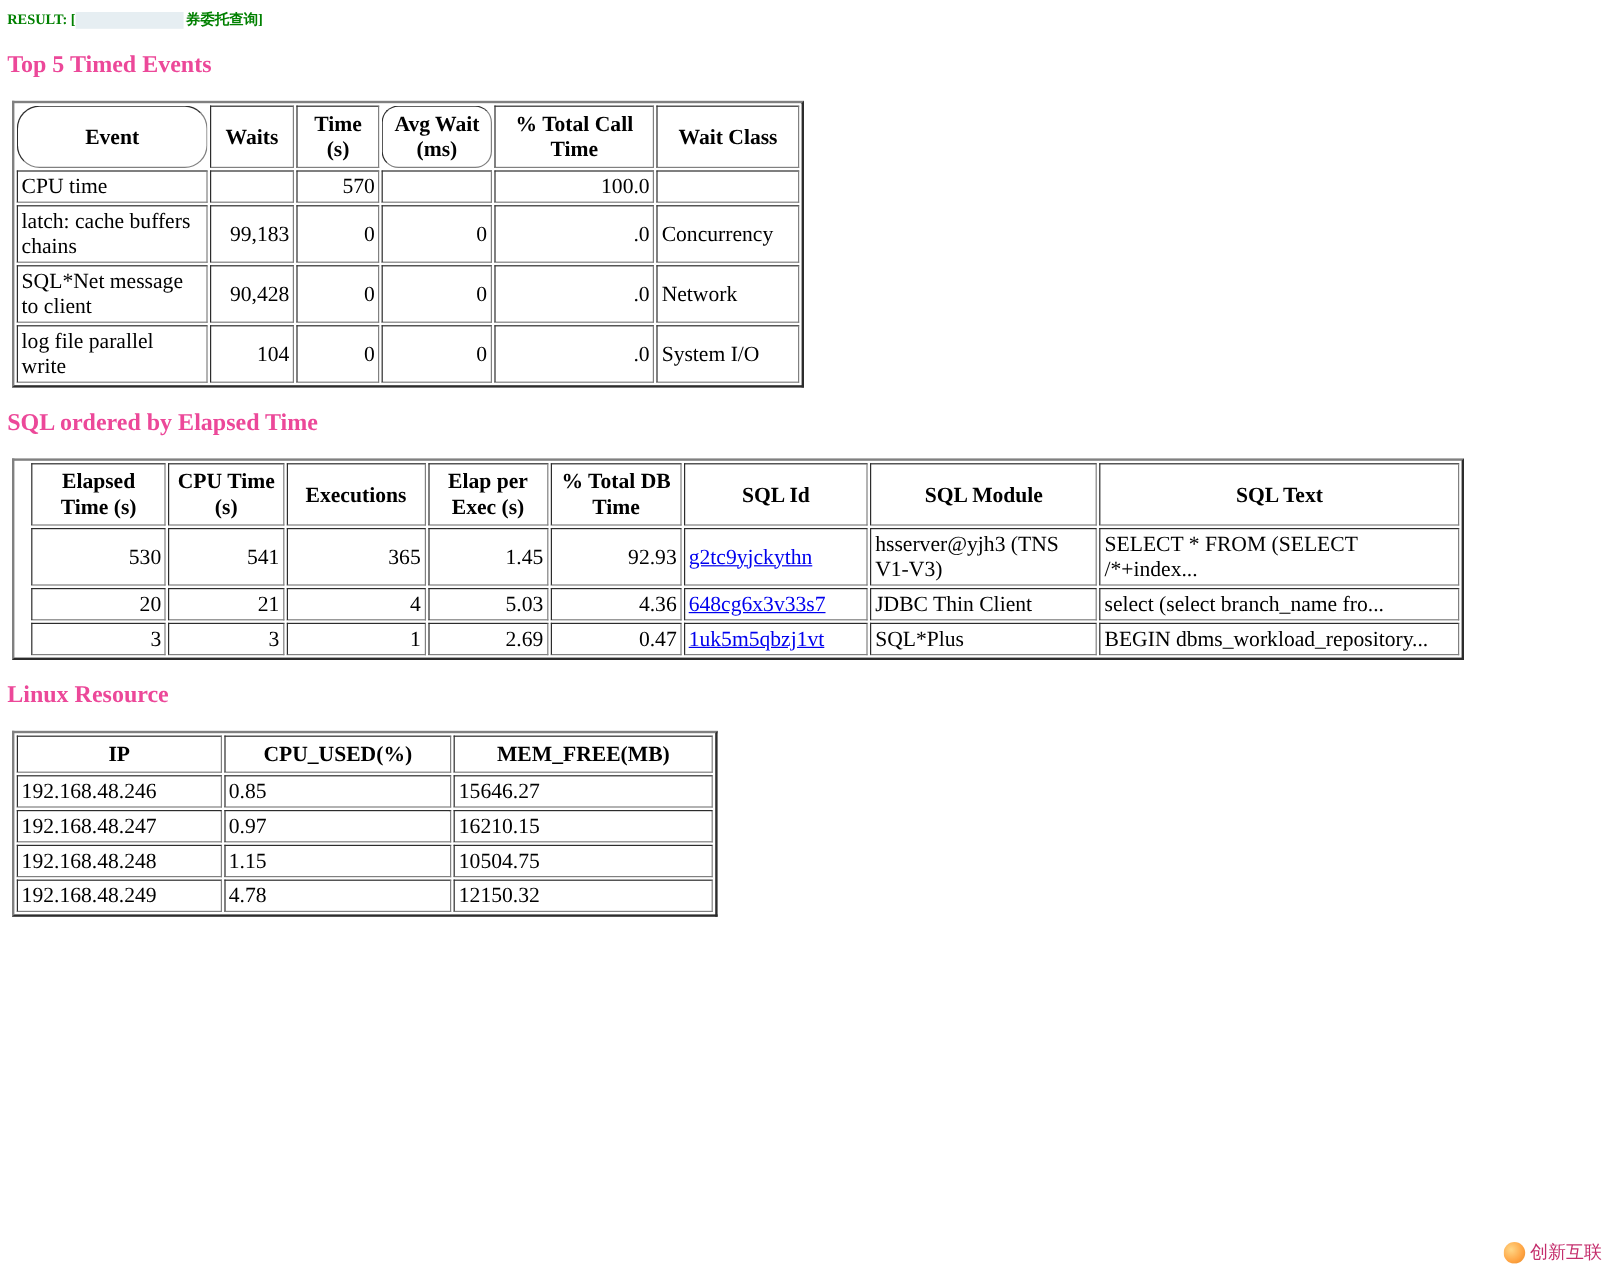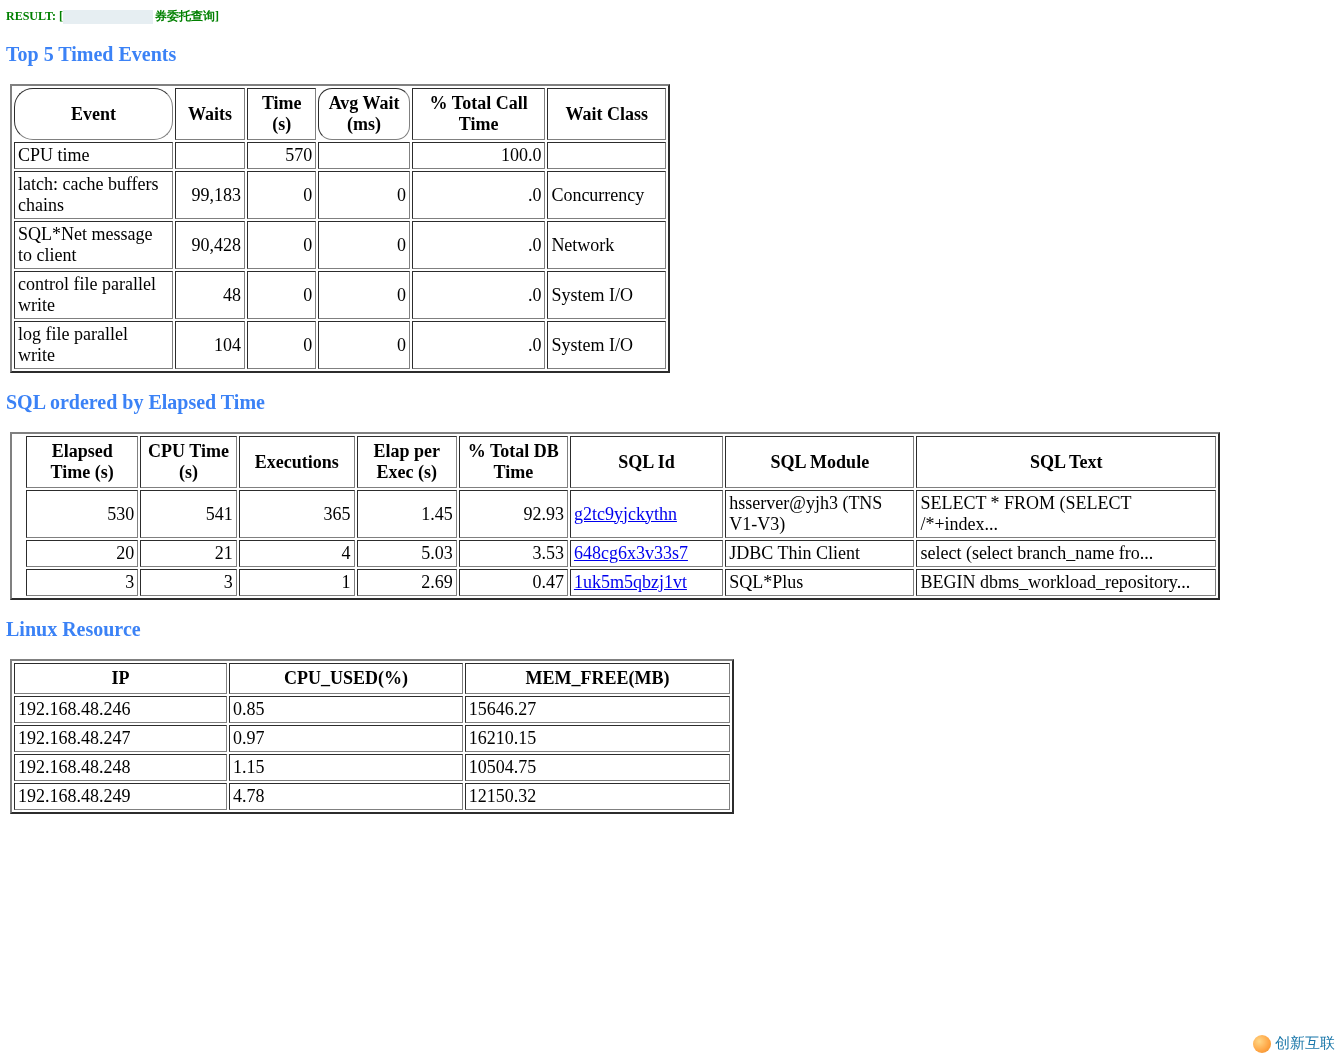--- a/index.html
+++ b/index.html
@@ -20,21 +20,21 @@
     width: 90px;
     height: 14px;
     background: #e6eef2;
     vertical-align: middle;
     margin-right: 2px;
   }
   h3.section {
     font-size: 20px;
     font-weight: bold;
     margin: 18px 0 18px 0;
-    color: #3b82f6;
+    color: #ec4899;
   }
   table.data {
     border-collapse: separate;
     border-spacing: 2px;
     border: 2px outset #808080;
     margin: 4px 0 8px 4px;
   }
   table.data th,
   table.data td {
     border: 1px inset #808080;
@@ -52,21 +52,21 @@
   .txt { text-align: left; }
   a.sqlid {
     color: #0000ee;
     text-decoration: underline;
   }
   .watermark {
     position: fixed;
     right: 8px;
     bottom: 8px;
     font-size: 15px;
-    color: #0369a1;
+    color: #be185d;
     font-family: "Microsoft YaHei", sans-serif;
     opacity: 0.9;
     display: flex;
     align-items: center;
     gap: 4px;
   }
   .watermark .dot {
     display:inline-block;
     width:18px;height:18px;border-radius:50%;
     background: radial-gradient(circle at 35% 35%, #ffd37a, #ff9a2e 60%, #e07c12);
@@ -107,28 +107,20 @@
     <td class="num">.0</td>
     <td class="txt">Concurrency</td>
   </tr>
   <tr>
     <td class="txt">SQL*Net message to client</td>
     <td class="num">90,428</td>
     <td class="num">0</td>
     <td class="num">0</td>
     <td class="num">.0</td>
     <td class="txt">Network</td>
-  </tr>
-  <tr>
-    <td class="txt">control file parallel write</td>
-    <td class="num">48</td>
-    <td class="num">0</td>
-    <td class="num">0</td>
-    <td class="num">.0</td>
-    <td class="txt">System I/O</td>
   </tr>
   <tr>
     <td class="txt">log file parallel write</td>
     <td class="num">104</td>
     <td class="num">0</td>
     <td class="num">0</td>
     <td class="num">.0</td>
     <td class="txt">System I/O</td>
   </tr>
 </tbody>
@@ -156,41 +148,41 @@
     <td class="num">92.93</td>
     <td class="txt"><a href="#" class="sqlid">g2tc9yjckythn</a></td>
     <td class="txt">hsserver@yjh3 (TNS V1-V3)</td>
     <td class="txt">SELECT * FROM (SELECT /*+index...</td>
   </tr>
   <tr>
     <td class="num">20</td>
     <td class="num">21</td>
     <td class="num">4</td>
     <td class="num">5.03</td>
-    <td class="num">3.53</td>
+    <td class="num">4.36</td>
     <td class="txt"><a href="#" class="sqlid">648cg6x3v33s7</a></td>
     <td class="txt">JDBC Thin Client</td>
     <td class="txt">select (select branch_name fro...</td>
   </tr>
   <tr>
     <td class="num">3</td>
     <td class="num">3</td>
     <td class="num">1</td>
     <td class="num">2.69</td>
     <td class="num">0.47</td>
     <td class="txt"><a href="#" class="sqlid">1uk5m5qbzj1vt</a></td>
     <td class="txt">SQL*Plus</td>
     <td class="txt">BEGIN dbms_workload_repository...</td>
   </tr>
 </tbody>
   </table>
 
 <h3 class="section">Linux Resource</h3>
 
-<table class="data" style="width:724px;">
+<table class="data" style="width:588px;">
   <tbody>
       <tr>
     <th style="width:190px;">IP</th>
     <th style="width:210px;">CPU_USED(%)</th>
     <th style="width:240px;">MEM_FREE(MB)</th>
   </tr>
   <tr>
     <td class="txt">192.168.48.246</td>
     <td class="txt">0.85</td>
     <td class="txt">15646.27</td>

